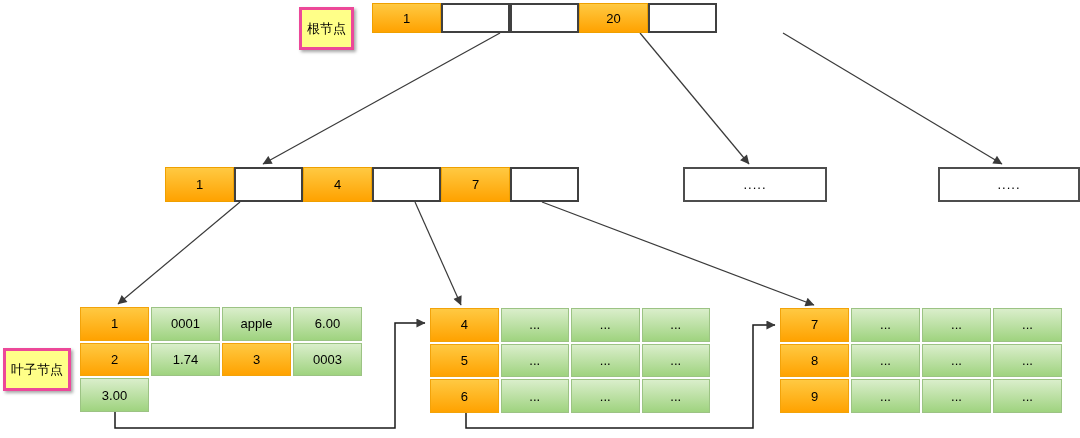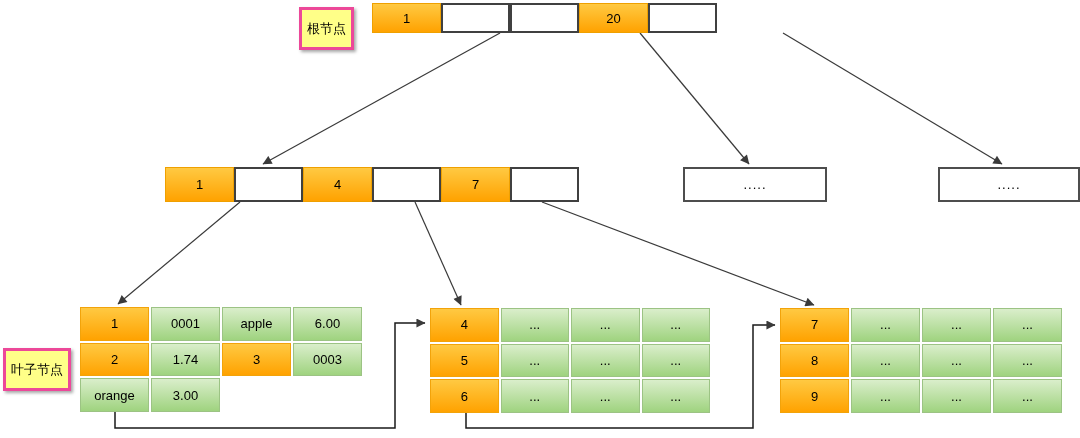--- a/index.html
+++ b/index.html
@@ -101,21 +101,20 @@
 
 <div class="leaf leaf1">
   <div class="lcell lkey">1</div>
   <div class="lcell ldata">0001</div>
   <div class="lcell ldata">apple</div>
   <div class="lcell ldata">6.00</div>
   <div class="lcell lkey">2</div>
   <div class="lcell ldata">1.74</div>
   <div class="lcell lkey">3</div>
   <div class="lcell ldata">0003</div>
-  <div class="lcell ldata">orange</div>
   <div class="lcell ldata">3.00</div>
 </div>
 
 <div class="leaf leaf2">
   <div class="lcell lkey">4</div>
   <div class="lcell ldata">...</div>
   <div class="lcell ldata">...</div>
   <div class="lcell ldata">...</div>
   <div class="lcell lkey">5</div>
   <div class="lcell ldata">...</div>

